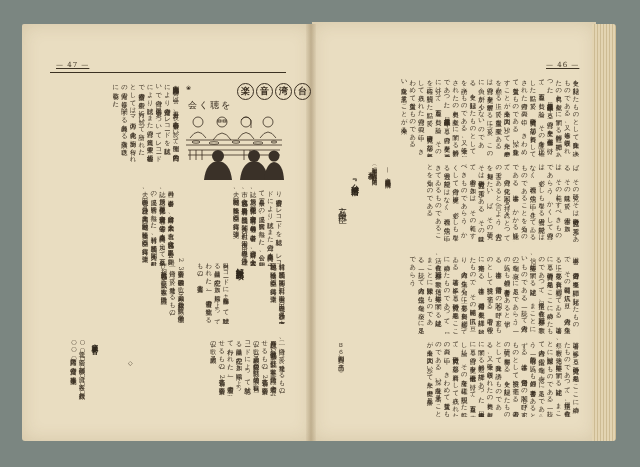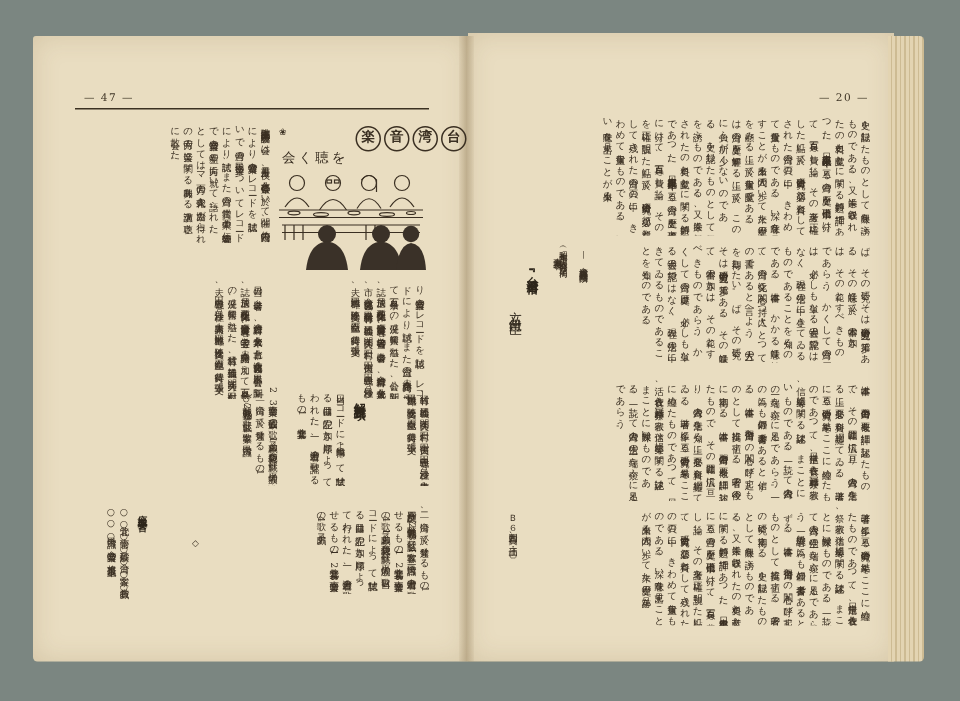--- a/index.html
+++ b/index.html
@@ -4,21 +4,21 @@
 <style>
   html,body{margin:0;padding:0;}
   body{width:640px;height:467px;background:#7b8681;position:relative;overflow:hidden;font-family:"DejaVu Serif",serif;}
   .page{position:absolute;background:#e9ddc1;box-shadow:inset 0 0 18px rgba(120,95,50,0.18);}
   #left-page{left:22px;top:24px;width:290px;height:417px;border-radius:2px 0 0 3px;}
   #right-page{left:312px;top:22px;width:284px;height:419px;}
   #gutter{position:absolute;left:306px;top:24px;width:10px;height:417px;background:linear-gradient(to right,rgba(110,85,45,0.05),rgba(110,85,45,0.28),rgba(110,85,45,0.05));}
   #page-edges{position:absolute;left:592px;top:24px;width:24px;height:417px;
      background:repeating-linear-gradient(to right,#e3d4b2 0px,#e3d4b2 2px,#cdbb93 2px,#cdbb93 3px);
      border-radius:0 3px 3px 0;}
-  .folio{position:absolute;font-size:7px;color:#3d3324;letter-spacing:1px;}
+  .folio{position:absolute;font-size:7px;color:#3d3324;letter-spacing:1px;text-decoration:underline;}
   .rule{position:absolute;height:1.2px;background:#3b3122;}
   .vtext{position:absolute;writing-mode:vertical-rl;font-size:6.3px;line-height:8.6px;color:#3a2f22;letter-spacing:0.4px;overflow:hidden;}
   .title-char{display:inline-block;width:15px;height:15px;border:1.3px solid #3a2f22;border-radius:50%;font-size:9px;line-height:15px;text-align:center;color:#3a2f22;margin-left:2px;font-weight:bold;}
   .subtitle{position:absolute;font-size:9px;color:#3a2f22;letter-spacing:2px;}
   .illus{position:absolute;}
   .head-box{position:absolute;writing-mode:vertical-rl;font-size:8px;color:#2e261b;font-weight:bold;letter-spacing:1.5px;}
   .small-label{position:absolute;writing-mode:vertical-rl;font-size:5.8px;color:#3a2f22;letter-spacing:0.5px;}
   .diamond{position:absolute;font-size:6px;color:#3a2f22;}
 </style>
 </head>
@@ -97,21 +97,21 @@
 
 <div class="vtext" style="left:86px;top:336px;width:200px;height:60px;">
   <span>二、台湾に於て発達せるもの</span><span>1 四平戯及び乱弾戯（北管系）</span><span>2 歌仔戯</span><span>3 客家歌</span><span>4 台湾民謡</span><span>一、台湾土着の歌謡せるもの</span><span>1 北管音楽</span><span>2 南管音楽</span><span>3 高砂族の歌</span><span>4 子弟戯</span><span>（1）布袋戯（2）歌仔戯</span><span>5 平埔族の歌</span><span>当日レコードによって試聴せる曲</span><span>目は左記の如き順序によって行</span><span>われた。</span><span>一、台湾土着の歌謡せるもの</span><span>1 北管音楽</span><span>2 南管音楽</span><span>3 高砂族の歌</span><span>4 子弟戯</span>
 </div>
 <div class="diamond" style="left:128px;top:359px;">◇</div>
 <div class="head-box" style="left:90px;top:338px;font-size:6.5px;">座談要旨</div>
 <div class="vtext" style="left:52px;top:338px;width:34px;height:62px;">
   <span>○北管○南管○高砂族○台湾</span><span>○客家○布袋戯○歌仔戯○</span><span>○台湾民謡○台湾音楽の将来</span><span>（以上十二頁）</span>
 </div>
 
-<div class="folio" style="left:546px;top:61px;">— 20 —</div>
+<div class="folio" style="left:546px;top:61px;">— 46 —</div>
 
 <div class="vtext" style="left:335px;top:75px;width:245px;height:82px;">
   <span>史を記録したものとして興味を誘ふ</span><span>ものである。又、巻末に収録された</span><span>の史料と文献とに関する解題の詳</span><span>細であつた。日本書紀以来二十二</span><span>年に亘る台湾の歴史を七十余項</span><span>目に分けて、三百頁を費し論じ、</span><span>その考証を正確に説明した點に</span><span>於て、台湾史研究に必須な資料</span><span>として残された台湾の頁の中に、</span><span>きわめて貴重なものである。</span><span>深い意味を見出すことが出来る</span><span>人間の歩いて来た歴史の足跡を</span><span>顧みる上に於て貴重な文献であ</span><span>る。我々は台湾の歴史を理解す</span><span>る上に於て、この書に負ふ所が</span><span>少くないのである。</span><span>史を記録したものとして興味を誘ふ</span><span>ものである。又、巻末に収録された</span><span>の史料と文献とに関する解題の詳</span><span>細であつた。日本書紀以来二十二</span><span>年に亘る台湾の歴史を七十余項</span><span>目に分けて、三百頁を費し論じ、</span><span>その考証を正確に説明した點に</span><span>於て、台湾史研究に必須な資料</span><span>として残された台湾の頁の中に、</span><span>きわめて貴重なものである。</span><span>深い意味を見出すことが出来る</span>
 </div>
 
 <div class="vtext" style="left:395px;top:160px;width:185px;height:82px;">
   <span>ば、その研究こそは台湾史研究の第</span><span>一歩である。その意味に於て、</span><span>本書の如きは、その範とすべき</span><span>ものであらう。</span><span>かくして台湾の歴史は、必ずし</span><span>も単なる過去の記録ではなく、</span><span>現在の生活の中に生きてゐるもの</span><span>であることを知るのである。</span><span>本書は、かかる意味に於て、台</span><span>湾の文化に関心を持つ人々にと</span><span>つて必読の書であると言へよう。</span><span>大方の御一読を期待したい。</span><span>ば、その研究こそは台湾史研究の第</span><span>一歩である。その意味に於て、</span><span>本書の如きは、その範とすべき</span><span>ものであらう。</span><span>かくして台湾の歴史は、必ずし</span><span>も単なる過去の記録ではなく、</span><span>現在の生活の中に生きてゐるもの</span><span>であることを知るのである。</span>
 </div>
 
 <div class="small-label" style="left:383px;top:167px;">—台湾総督府警務局検閲済—</div>

